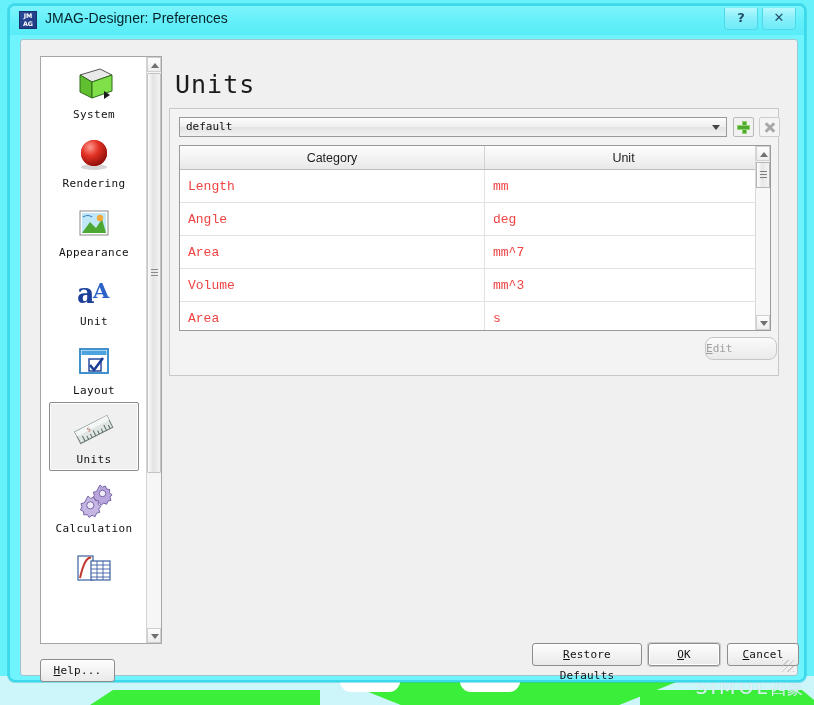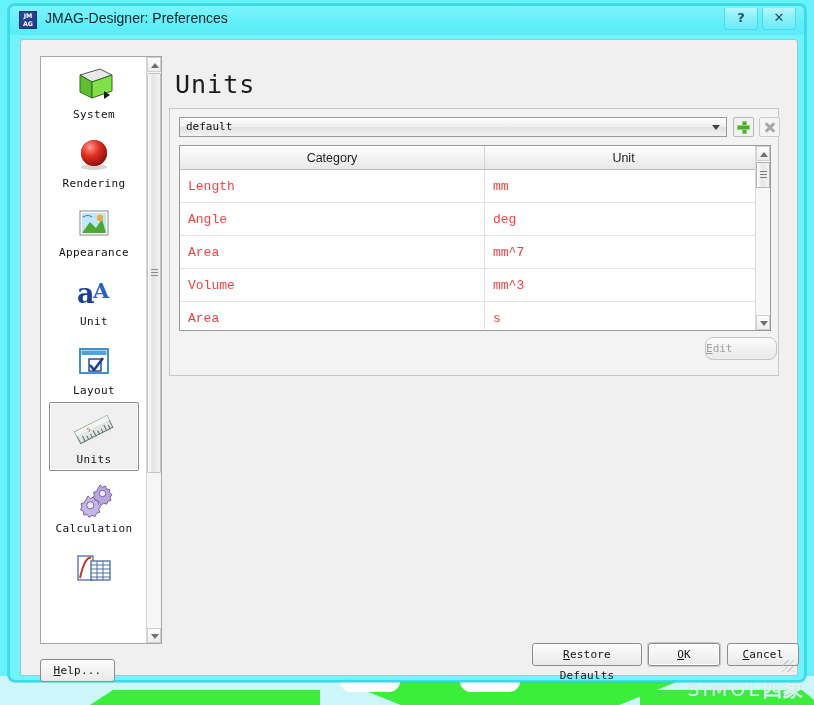--- a/index.html
+++ b/index.html
@@ -56,21 +56,21 @@
   #watermark {
     position:absolute; right:10px; top:676px;
     font-family:"DejaVu Sans", sans-serif;
     font-size:19px; letter-spacing:3px;
     color:rgba(255,255,255,0.72);
     -webkit-text-stroke: 0px;
     text-shadow: 0 0 1px rgba(120,200,210,0.8);
     user-select:none;
     white-space:nowrap;
   }
-  #watermark .cn { letter-spacing:1px; font-size:20px;font-weight:bold; }
+  #watermark .cn { letter-spacing:1px; font-size:16px; }
 
   
   #window {
     position:absolute; left:8px; top:4px;
     width:798px; height:678px;
     border:2px solid #3ad9ec;
     border-radius:7px;
     background:#6ff3fc;
     box-sizing:border-box;
     box-shadow:0 0 0 1px rgba(40,190,210,.45);

